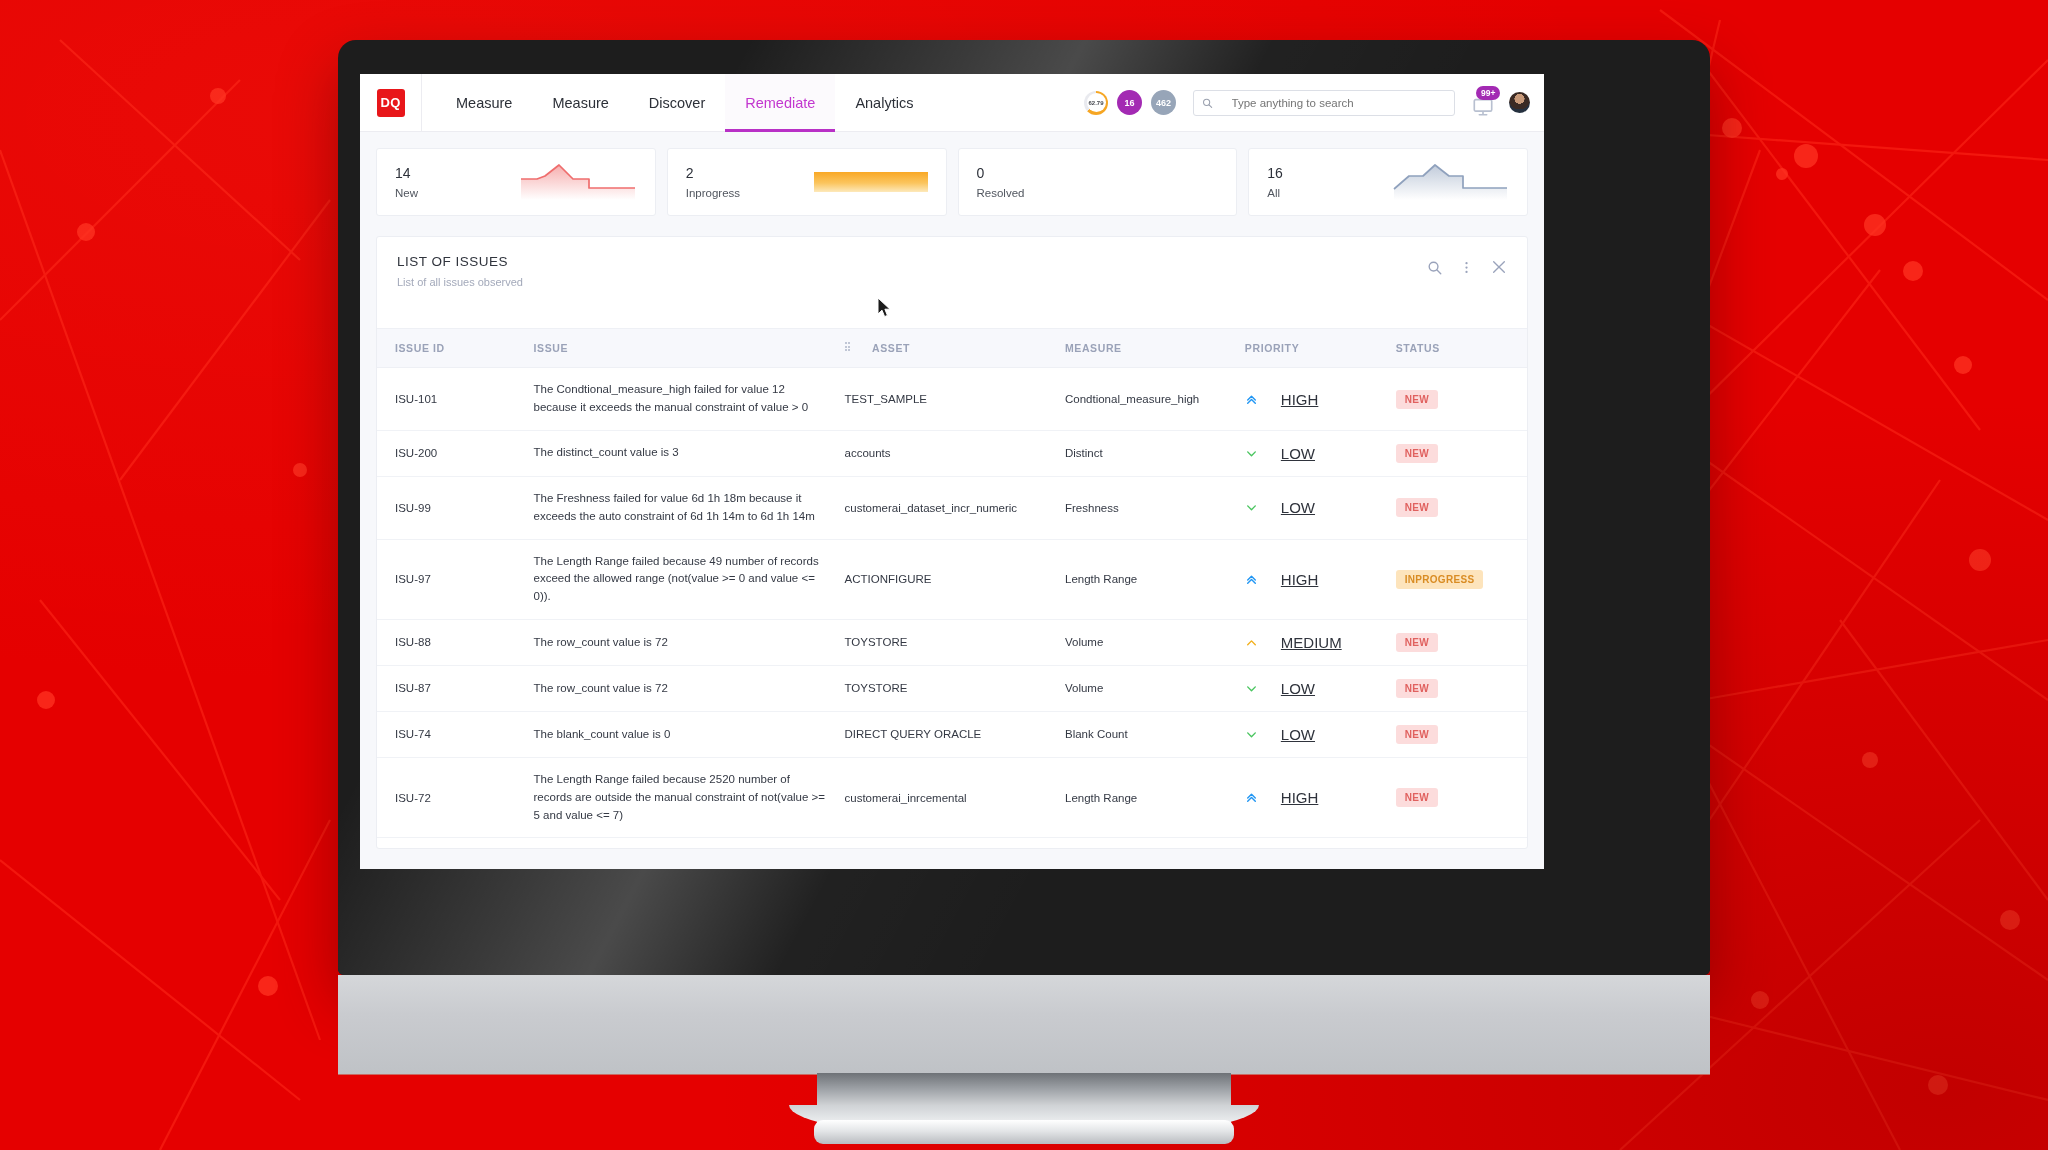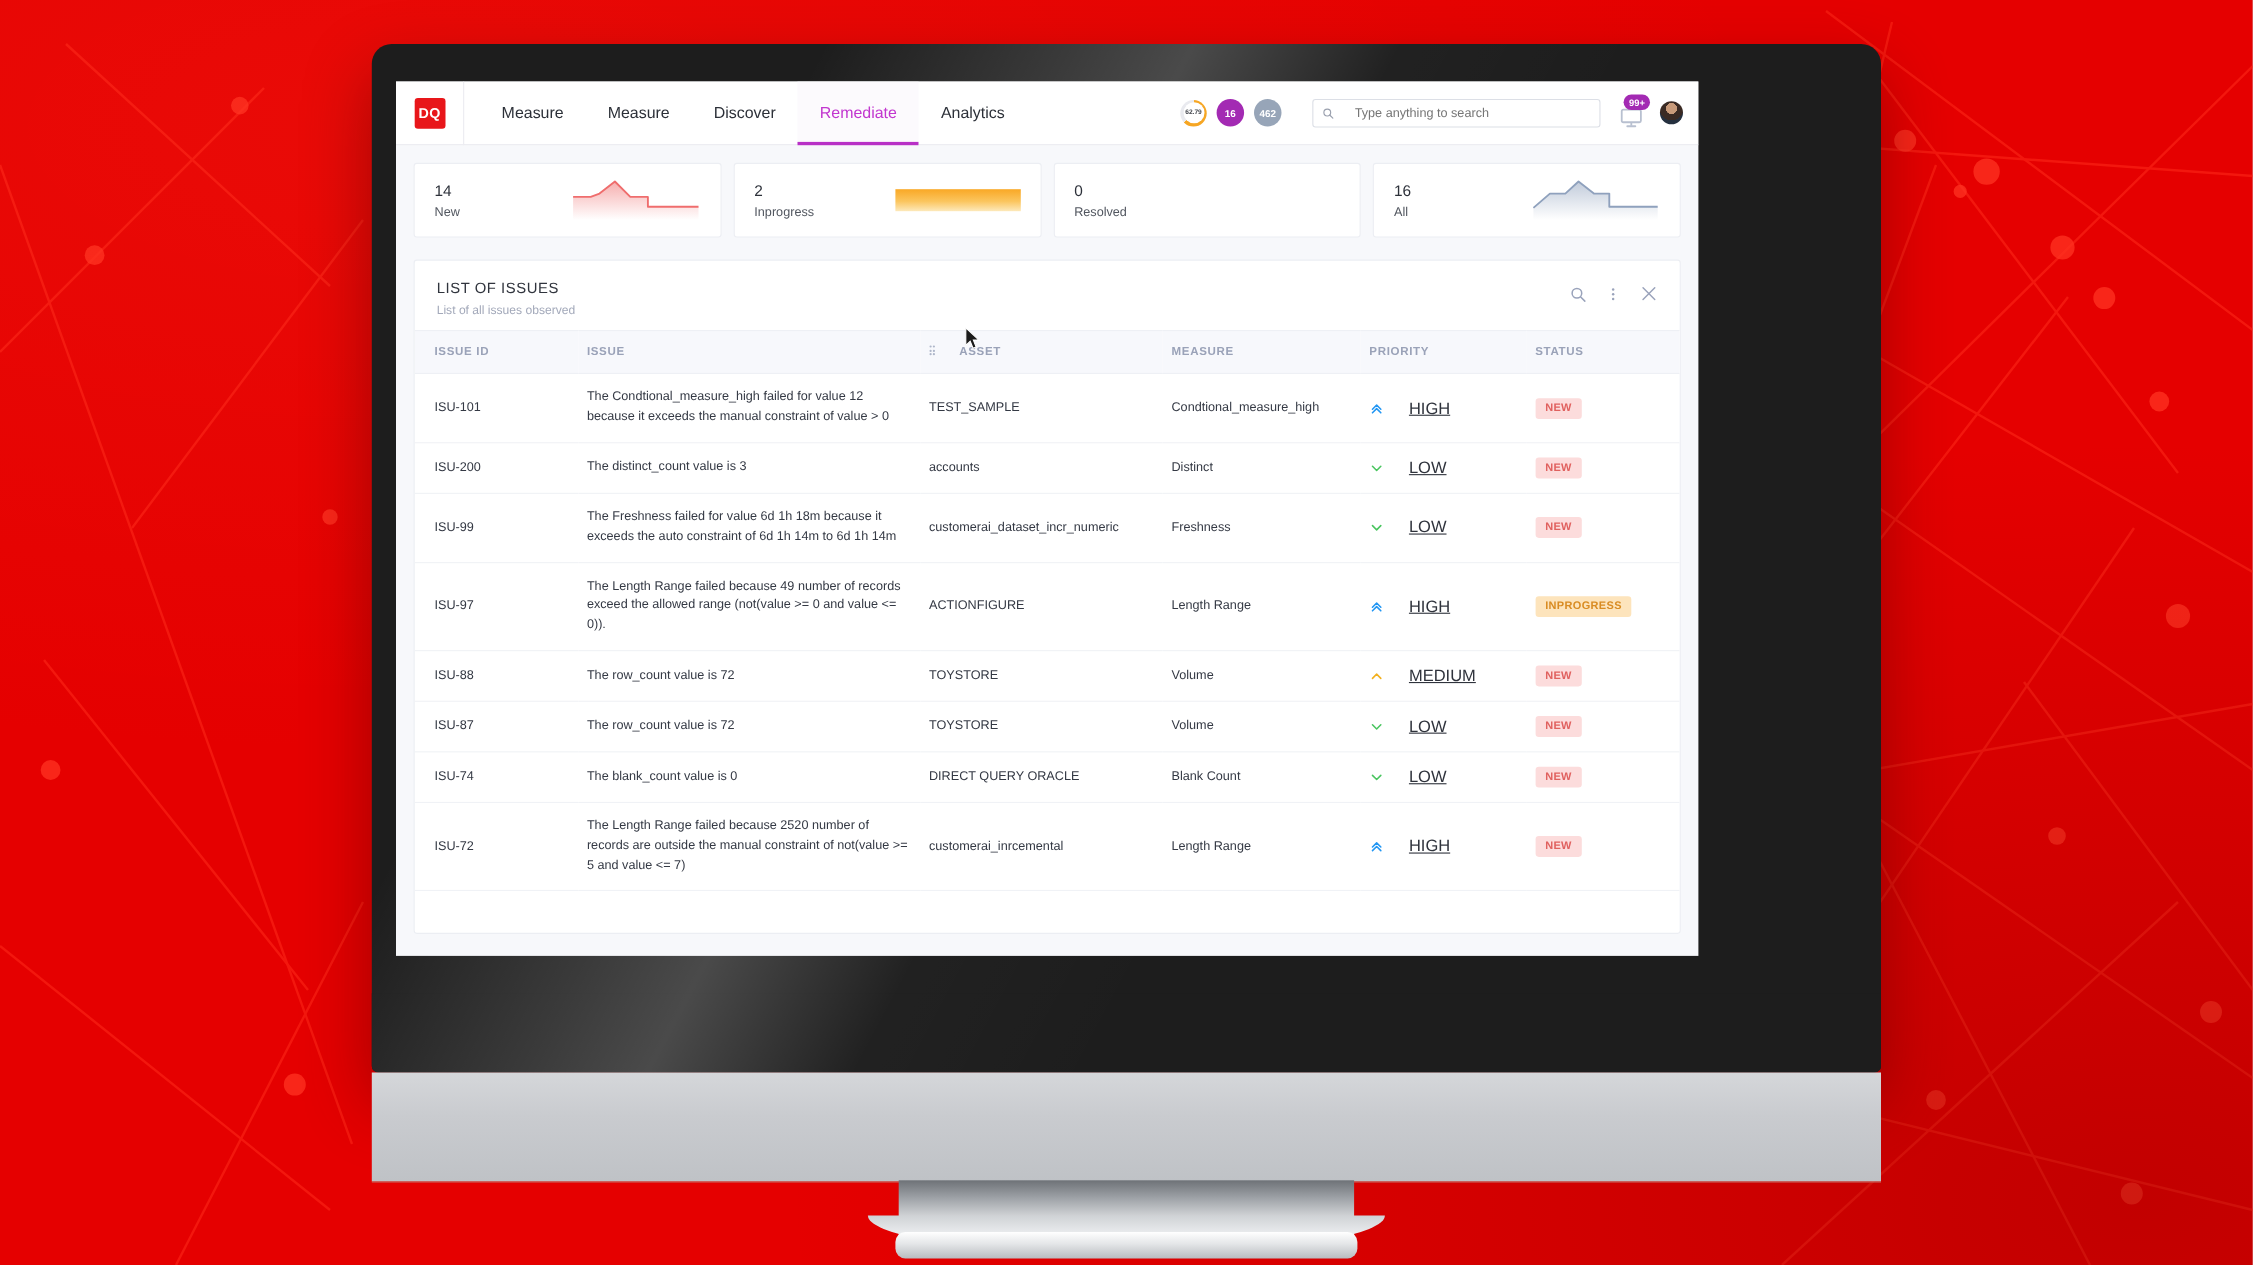--- a/index.html
+++ b/index.html
@@ -142,21 +142,21 @@
     width: 25px; height: 25px; border-radius: 50%;
     display: flex; align-items: center; justify-content: center;
     font-size: 9px; font-weight: 600; color: #fff;
   }
   .pill.purple { background: #a32ab3; }
   .pill.gray   { background: #97a5b8; }
   .search-box {
     width: 262px; height: 26px;
     border: 1px solid #dcdfe6; border-radius: 3px;
     display: flex; align-items: center; gap: 19px;
-    padding: 0 8px; margin-left: 19px;
+    padding: 0 8px; margin-left: 8px;
     background: #fff;
   }
   .search-box input {
     border: 0; outline: 0; font-size: 11.5px; color: #9aa0ae;
     font-family: "Liberation Sans", sans-serif; width: 100%; background: transparent;
   }
   .notif { position: relative; width: 28px; height: 30px; margin-left: 6px; }
   .notif-badge {
     position: absolute; top: -2px; left: 6px;
     background: #a32ab3; color: #fff;
@@ -190,21 +190,21 @@
     margin: 20px 16px 0 16px;
     background: #fff; border: 1px solid #eceef3; border-radius: 3px;
     height: 613px; overflow: hidden;
   }
   .panel-head { display: flex; align-items: flex-start; padding: 17px 20px 12px 20px; }
   .panel-title { font-size: 13.5px; letter-spacing: .5px; color: #30343d; }
   .panel-sub { font-size: 11px; color: #a3a9ba; margin-top: 7px; }
   .panel-actions { margin-left: auto; display: flex; align-items: center; gap: 17px; padding-top: 5px; }
   .pa-icon { color: #9aa3bb; cursor: pointer; display: flex; }
 
-  table { width: 100%; border-collapse: collapse; table-layout: fixed; }
+  table { width: 100%; border-collapse: collapse; table-layout: fixed; margin-top: 28px; }
   thead th {
     background: #f7f8fc;
     font-size: 10.5px; font-weight: 600; letter-spacing: .6px;
     color: #9aa2b8; text-align: left;
     padding: 11px 8px; border-top: 1px solid #eef0f5; border-bottom: 1px solid #eef0f5;
   }
   thead th:first-child { padding-left: 18px; }
   .th-inner { display: flex; align-items: flex-start; gap: 22px; }
   .drag-dots { display: inline-grid; grid-template-columns: 2px 2px; gap: 1.5px 1.5px; }
   .drag-dots i { width: 2px; height: 2px; background: #aeb6c9; border-radius: 50%; display: block; }

